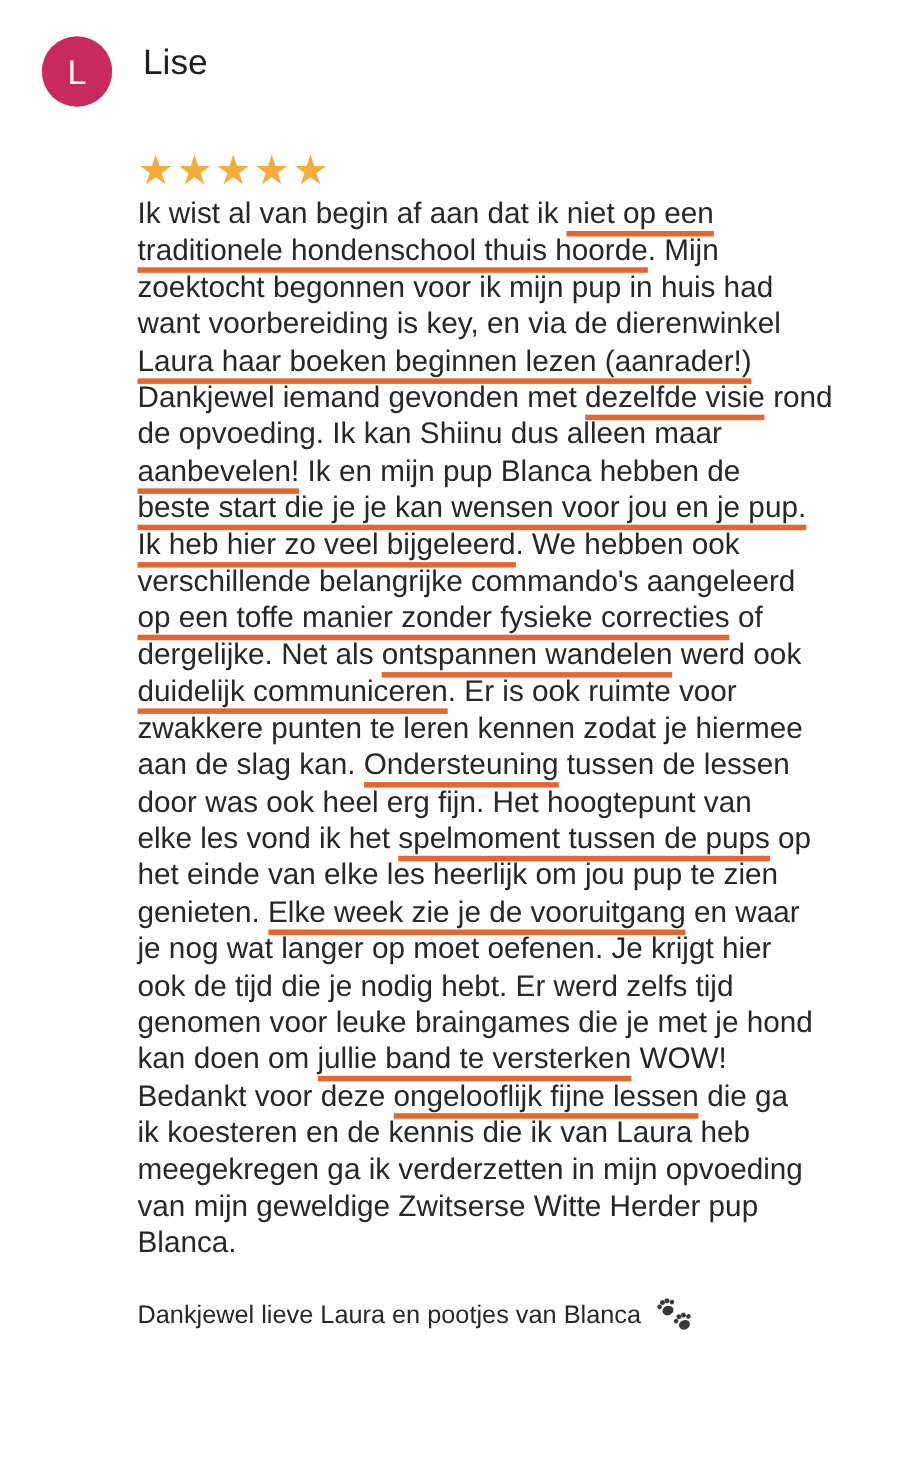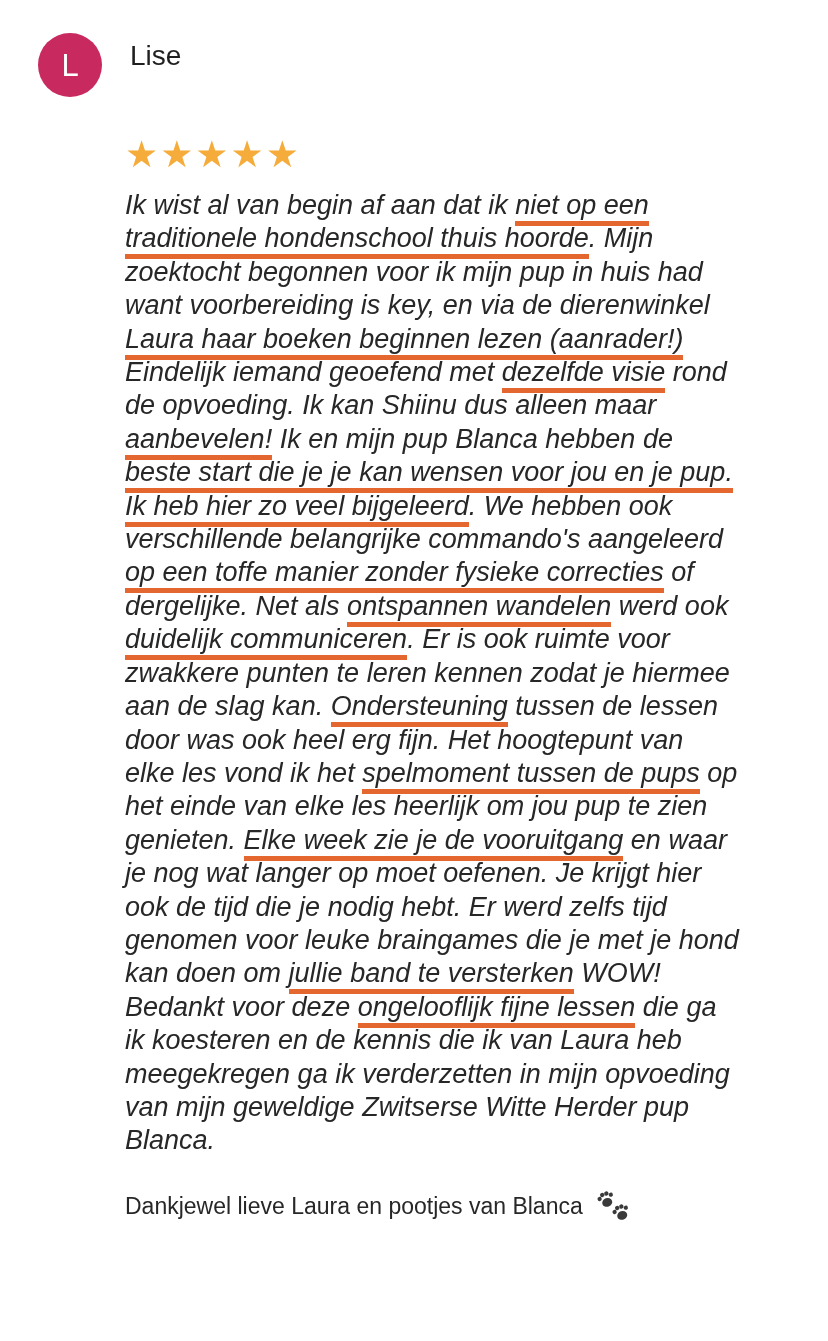--- a/index.html
+++ b/index.html
@@ -28,38 +28,37 @@
     width:64px;height:64px;border-radius:50%;
     background:var(--avatar-color);
     display:flex;align-items:center;justify-content:center;
     flex:0 0 auto;
   }
   .avatar-initial{
     color:#ffffff;font-size:31px;line-height:1;font-weight:400;
   }
   .reviewer-name{
     margin:8px 0 0 28px;
-    font-size:28px;line-height:30px;
+    font-size:32px;line-height:30px;
     color:var(--name-color);
   }
   .review-content{
     padding:0 30px 0 125px;
   }
   .stars{
     margin-top:40px;
     font-size:37px;line-height:36px;height:36px;
     color:var(--star-color);
     letter-spacing:2px;
     white-space:nowrap;
   }
   .review-text{
-    margin-top:16px;
+    margin-top:5px;
     font-size:27px;
     line-height:33.4px;
-    font-style:italic;
   }
   .line{white-space:nowrap;}
   .u{
     border-bottom:5px solid var(--underline-color);
     padding-bottom:1px;
   }
   .closing-line{
     margin:30px 0 0 0;
     font-size:23px;line-height:33.4px;
     white-space:nowrap;
@@ -85,21 +84,21 @@
 
   <div class="review-content">
     <div class="stars"><span>★</span><span>★</span><span>★</span><span>★</span><span>★</span></div>
 
     <div class="review-text">
         <div class="line"><span class="">Ik wist al van begin af aan dat ik </span><span class="u">niet op een</span></div>
         <div class="line"><span class="u">traditionele hondenschool thuis hoorde</span><span class="">. Mijn</span></div>
         <div class="line"><span class="">zoektocht begonnen voor ik mijn pup in huis had</span></div>
         <div class="line"><span class="">want voorbereiding is key, en via de dierenwinkel</span></div>
         <div class="line"><span class="u">Laura haar boeken beginnen lezen (aanrader!)</span></div>
-        <div class="line"><span class="">Eindelijk iemand geoefend met </span><span class="u">dezelfde visie</span><span class=""> rond</span></div>
+        <div class="line"><span class="">Dankjewel iemand gevonden met </span><span class="u">dezelfde visie</span><span class=""> rond</span></div>
         <div class="line"><span class="">de opvoeding. Ik kan Shiinu dus alleen maar</span></div>
         <div class="line"><span class="u">aanbevelen!</span><span class=""> Ik en mijn pup Blanca hebben de</span></div>
         <div class="line"><span class="u">beste start die je je kan wensen voor jou en je pup.</span></div>
         <div class="line"><span class="u">Ik heb hier zo veel bijgeleerd</span><span class="">. We hebben ook</span></div>
         <div class="line"><span class="">verschillende belangrijke commando's aangeleerd</span></div>
         <div class="line"><span class="u">op een toffe manier zonder fysieke correcties</span><span class=""> of</span></div>
         <div class="line"><span class="">dergelijke. Net als </span><span class="u">ontspannen wandelen</span><span class=""> werd ook</span></div>
         <div class="line"><span class="u">duidelijk communiceren</span><span class="">. Er is ook ruimte voor</span></div>
         <div class="line"><span class="">zwakkere punten te leren kennen zodat je hiermee</span></div>
         <div class="line"><span class="">aan de slag kan. </span><span class="u">Ondersteuning</span><span class=""> tussen de lessen</span></div>

